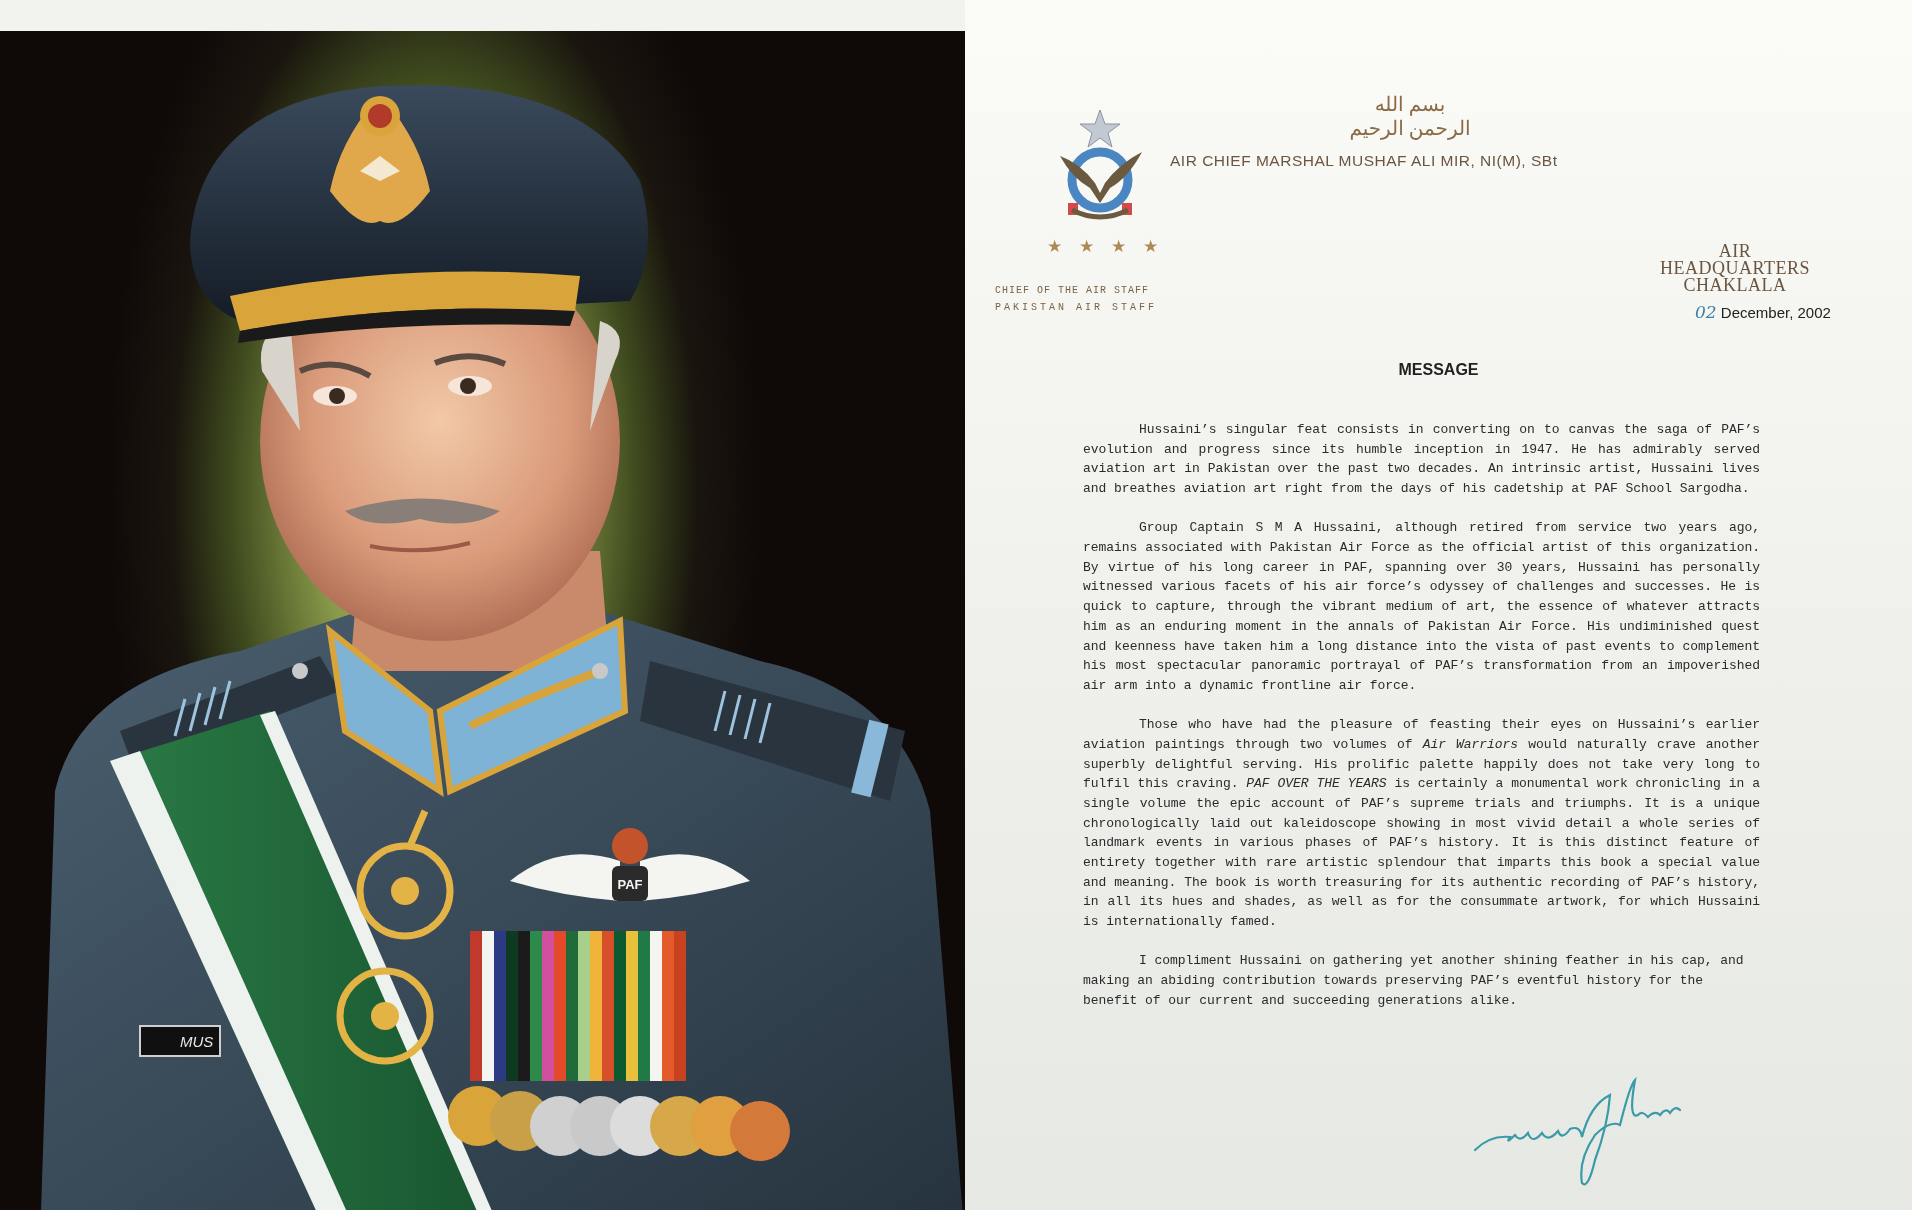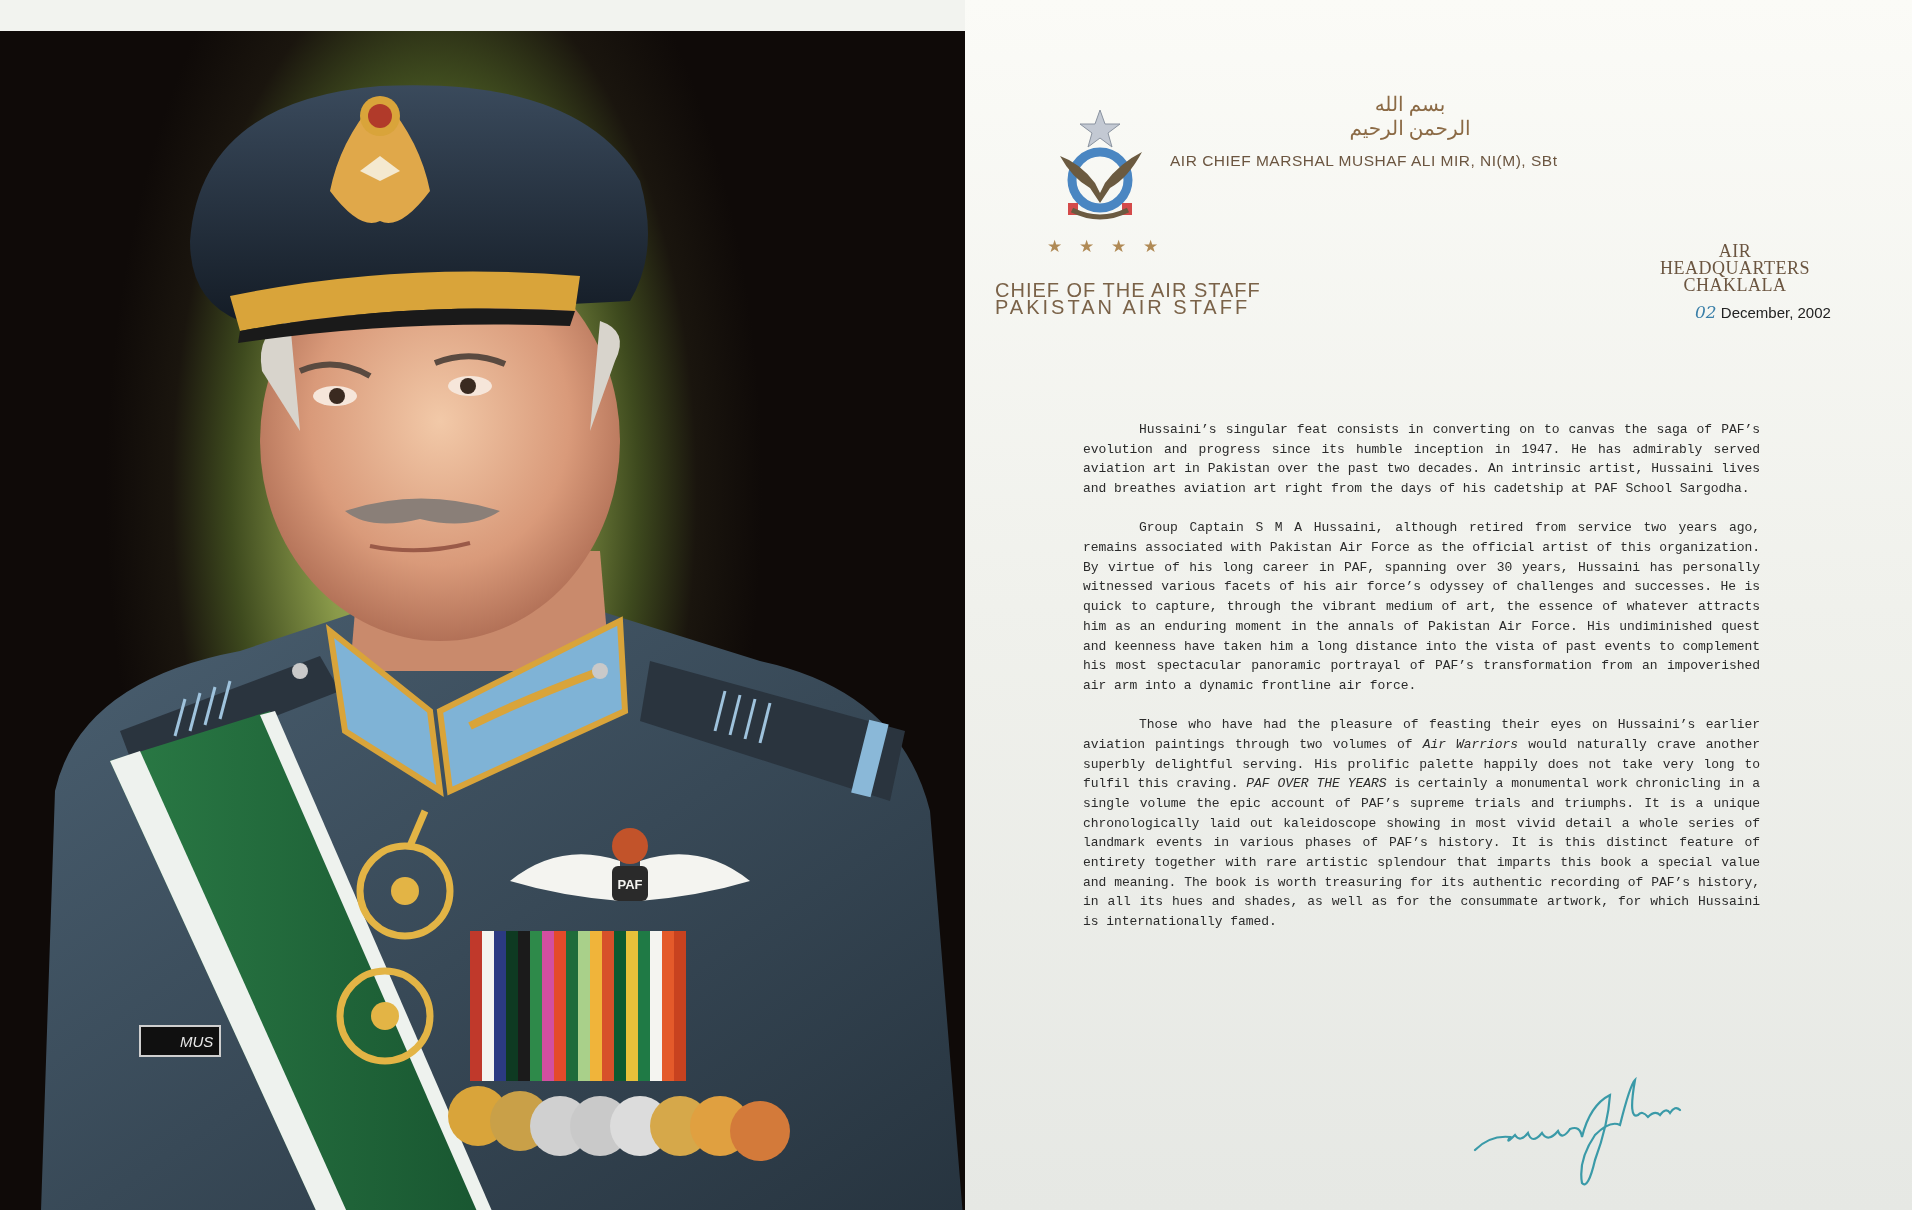--- a/index.html
+++ b/index.html
@@ -29,21 +29,21 @@
   .emblem { position: absolute; left: 85px; top: 108px; width: 100px; height: 116px; }
   .officer-name {
     position: absolute; left: 205px; top: 152px;
     font-family: Liberation Sans, sans-serif; font-size: 15.5px; color: #6b5540; letter-spacing: 0.5px;
   }
   .stars {
     position: absolute; left: 82px; top: 236px; font-size: 17px; color: #b08a55; letter-spacing: 6px;
   }
   .office-title {
     position: absolute; left: 30px; top: 282px;
-    font-family: Liberation Sans, sans-serif; font-size: 20px; color: #7a6248; letter-spacing: 1px; line-height: 17px;
+    font-family: Liberation Mono, monospace; font-size: 10px; color: #7a6248; letter-spacing: 1px; line-height: 17px;
   }
   .office-title .l2 { letter-spacing: 3px; }
   .hq {
     position: absolute; left: 680px; top: 243px; width: 180px; text-align: center;
     font-family: "Liberation Serif", serif; font-size: 18px; color: #6b5540; line-height: 17px; letter-spacing: 0.5px;
   }
   .date { position: absolute; left: 730px; top: 302px; font-size: 15px; color: #222; }
   .date .day {
     font-family: "DejaVu Serif", serif; font-style: italic; color: #3a7fa8; font-size: 17px; 
   }
@@ -216,23 +216,25 @@
   </div>
   <div class="hq">
     <div>AIR HEADQUARTERS</div>
     <div>CHAKLALA</div>
   </div>
   <div class="date">
     <span class="day">02</span>
     <span>December, 2002</span>
   </div>
 
+  <div class="msg-title">MESSAGE</div>
 
   <div class="body">
     <p>Hussaini’s singular feat consists in converting on to canvas the saga of PAF’s evolution and progress since its humble inception in 1947. He has admirably served aviation art in Pakistan over the past two decades. An intrinsic artist, Hussaini lives and breathes aviation art right from the days of his cadetship at PAF School Sargodha.</p>
     <p>Group Captain S M A Hussaini, although retired from service two years ago, remains associated with Pakistan Air Force as the official artist of this organization. By virtue of his long career in PAF, spanning over 30 years, Hussaini has personally witnessed various facets of his air force’s odyssey of challenges and successes. He is quick to capture, through the vibrant medium of art, the essence of whatever attracts him as an enduring moment in the annals of Pakistan Air Force. His undiminished quest and keenness have taken him a long distance into the vista of past events to complement his most spectacular panoramic portrayal of PAF’s transformation from an impoverished air arm into a dynamic frontline air force.</p>
     <p><span>Those who have had the pleasure of feasting their eyes on Hussaini’s earlier aviation paintings through two volumes of </span><em>Air Warriors</em><span> would naturally crave another superbly delightful serving. His prolific palette happily does not take very long to fulfil this craving. </span><em>PAF OVER THE YEARS</em><span> is certainly a monumental work chronicling in a single volume the epic account of PAF’s supreme trials and triumphs. It is a unique chronologically laid out kaleidoscope showing in most vivid detail a whole series of landmark events in various phases of PAF’s history. It is this distinct feature of entirety together with rare artistic splendour that imparts this book a special value and meaning. The book is worth treasuring for its authentic recording of PAF’s history, in all its hues and shades, as well as for the consummate artwork, for which Hussaini is internationally famed.</span></p>
+    <p class="last">I compliment Hussaini on gathering yet another shining feather in his cap, and making an abiding contribution towards preserving PAF’s eventful history for the benefit of our current and succeeding generations alike.</p>
   </div>
 
   <svg class="signature" viewBox="0 0 240 130">
     <path d="M5 85 Q20 70 40 72 Q35 80 45 70 Q50 78 58 68 Q62 80 72 68 Q78 78 88 66 Q92 76 100 64 Q110 60 112 72 Q120 40 140 30 Q138 60 125 95 Q118 125 112 118 Q108 95 125 70 Q140 55 150 60 Q160 20 165 15 Q158 55 168 50 Q172 45 178 52 Q185 45 190 50 Q196 42 200 48 Q205 40 210 45" stroke="#3a9aa8" stroke-width="2.2" fill="none" stroke-linecap="round"></path>
   </svg>
 </div>
 
 </body></html>

